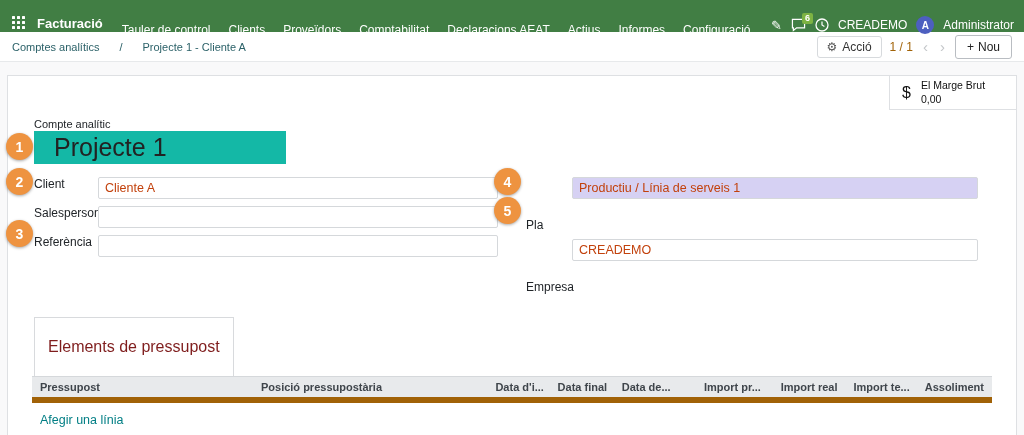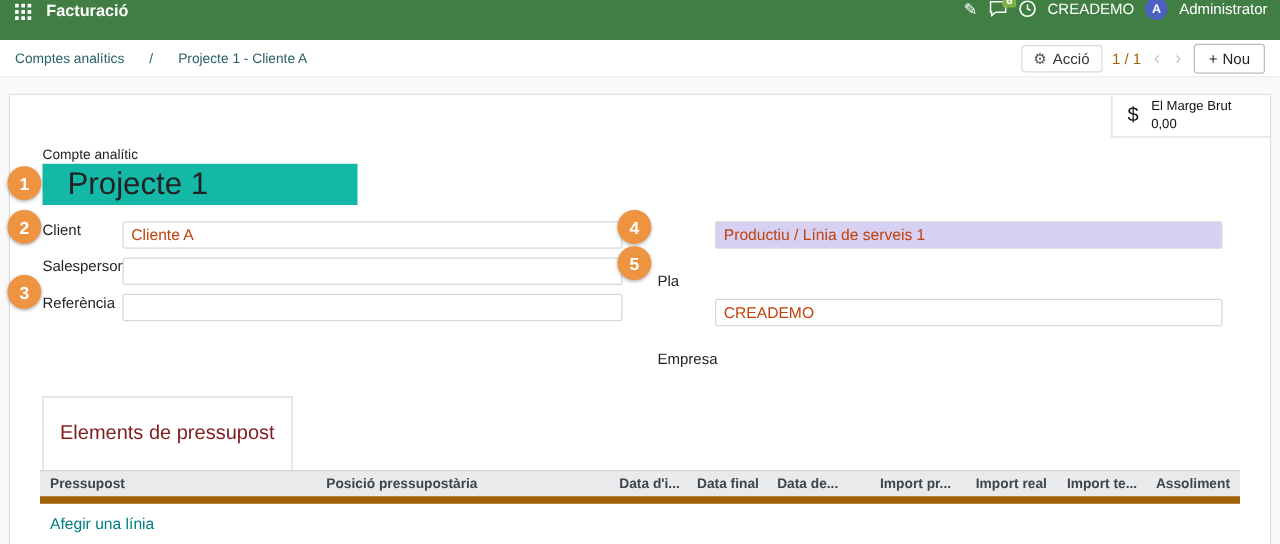--- a/index.html
+++ b/index.html
@@ -1,20 +1,20 @@
 <!DOCTYPE html>
 <html><head>
 <meta charset="utf-8">
 <style>
   * { margin:0; padding:0; box-sizing:border-box; }
   html,body { width:1024px; height:435px; overflow:hidden; background:#f9f9fa;
               font-family:"Liberation Sans", sans-serif; position:relative; }
 
   
-  .topbar { height:20px; background:#417e44; display:flex; align-items:flex-end;
+  .topbar { height:20px; background:#417e44; display:flex; align-items:flex-start;
             padding:16px 10px; color:#fff; }
   .apps-btn { display:flex; align-items:center; padding:0 6px 0 2px; cursor:pointer; }
   .grid-icon { display:grid; grid-template-columns:repeat(3,3px); grid-gap:2px; }
   .grid-icon i { width:3px; height:3px; background:#fff; border-radius:0.5px; display:block; }
   .brand { font-weight:bold; font-size:13px; padding:0 10px 0 6px; cursor:pointer; }
   .menu-item { font-size:12px; padding:0 9px; line-height:28px; cursor:pointer; white-space:nowrap; }
   .topbar-right { margin-left:auto; display:flex; align-items:center; gap:9px; }
   .tb-ico { display:flex; align-items:center; cursor:pointer; position:relative;
             font-size:13px; line-height:1; }
   .msg-badge { position:absolute; top:-5px; right:-7px; background:#7db343; color:#fff;
@@ -98,20 +98,30 @@
         <i></i>
         <i></i>
         <i></i>
         <i></i>
         <i></i>
         <i></i>
         <i></i>
       </span>
   </div>
   <div class="brand">Facturació</div>
+  <nav style="display:flex;">
+    <span class="menu-item">Tauler de control</span>
+    <span class="menu-item">Clients</span>
+    <span class="menu-item">Proveïdors</span>
+    <span class="menu-item">Comptabilitat</span>
+    <span class="menu-item">Declaracions AEAT</span>
+    <span class="menu-item">Actius</span>
+    <span class="menu-item">Informes</span>
+    <span class="menu-item">Configuració</span>
+  </nav>
   <div class="topbar-right">
     <span class="tb-ico">✎</span>
     <span class="tb-ico">
       <svg width="15" height="14" viewBox="0 0 16 15">
           <path d="M1.5 1.5h13v9H6l-3.5 2.8v-2.8H1.5z" fill="none" stroke="#fff" stroke-width="1.3"></path>
         </svg>
       <span class="msg-badge">6</span>
     </span>
     <span class="tb-ico">
       <svg width="14" height="14" viewBox="0 0 14 14">

